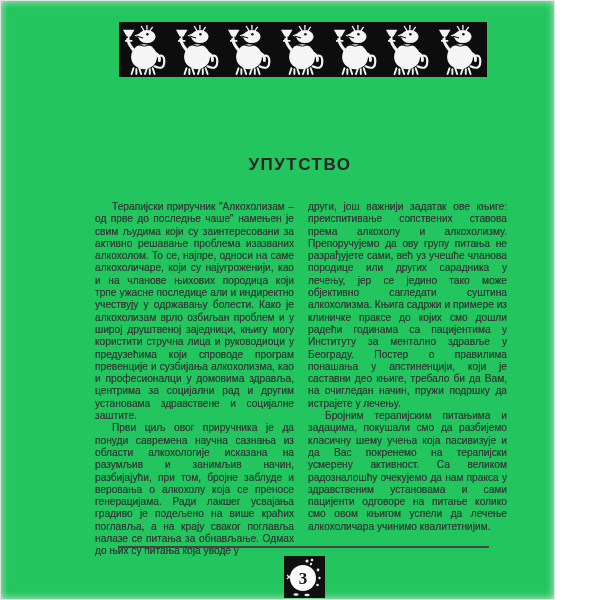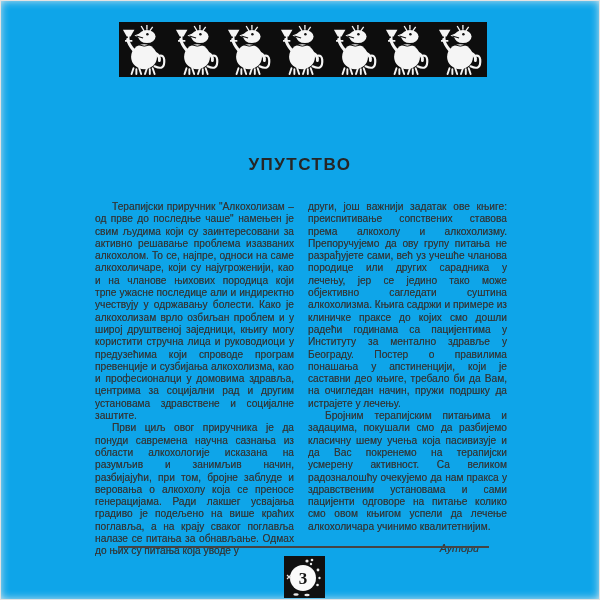--- a/index.html
+++ b/index.html
@@ -1,17 +1,17 @@
 <!DOCTYPE html>
 <html><head>
 <meta charset="utf-8">
 <style>
   html,body{margin:0;padding:0;background:#ffffff;}
   .page{
-    position:relative;width:600px;height:600px;background:#0ea5e9;
+    position:relative;width:555px;height:600px;background:#22c55e;
     font-family:"Liberation Sans",sans-serif;overflow:hidden;
     box-shadow:inset 0 0 0 1px #e3e3e3, inset 0 0 10px #efefef;
   }
   
   .band{
     position:absolute;left:119px;top:22px;width:368px;height:55px;
     background:#0d0d0d;display:flex;justify-content:space-between;
     align-items:center;padding:1px 2px;box-sizing:border-box;overflow:hidden;
   }
   .figure{height:52px;width:48px;flex:0 0 auto;}
@@ -220,21 +220,20 @@
   <h1 class="title">УПУТСТВО</h1>
 
   <div class="cols">
     <div class="col">
       <p class="para indent">Терапијски приручник "Алкохолизам – од прве до последње чаше" намењен је свим људима који су заинтересовани за активно решавање проблема изазваних алкохолом. То се, најпре, односи на саме алкохоличаре, који су најугроженији, као и на чланове њихових породица који трпе ужасне последице али и индиректно учествују у одржавању болести. Како је алкохолизам врло озбиљан проблем и у широј друштвеној заједници, књигу могу користити стручна лица и руководиоци у предузећима који спроводе програм превенције и сузбијања алкохолизма, као и професионалци у домовима здравља, центрима за социјални рад и другим установама здравствене и социјалне заштите.</p>
       <p class="para indent">Први циљ овог приручника је да понуди савремена научна сазнања из области алкохологије исказана на разумљив и занимљив начин, разбијајући, при том, бројне заблуде и веровања о алкохолу која се преносе генерацијама. Ради лакшег усвајања градиво је подељено на више краћих поглавља, а на крају сваког поглавља налазе се питања за обнављање. Одмах до њих су питања која уводе у</p>
     </div>
     <div class="col">
       <p class="para">други, још важнији задатак ове књиге: преиспитивање сопствених ставова према алкохолу и алкохолизму. Препоручујемо да ову групу питања не разрађујете сами, већ уз учешће чланова породице или других сарадника у лечењу, јер се једино тако може објективно сагледати суштина алкохолизма. Књига садржи и примере из клиничке праксе до којих смо дошли радећи годинама са пацијентима у Институту за ментално здравље у Београду. Постер о правилима понашања у апстиненцији, који је саставни део књиге, требало би да Вам, на очигледан начин, пружи подршку да истрајете у лечењу.</p>
       <p class="para indent">Бројним терапијским питањима и задацима, покушали смо да разбијемо класичну шему учења која пасивизује и да Вас покренемо на терапијски усмерену активност. Са великом радозналошћу очекујемо да нам пракса у здравственим установама и сами пацијенти одговоре на питање колико смо овом књигом успели да лечење алкохоличара учинимо квалитетнијим.</p>
-      <p class="signature">Аутори</p>
     </div>
   </div>
 
   <div class="rule"></div>
 
   <svg class="badge" viewBox="0 0 41 42" xmlns="http://www.w3.org/2000/svg">
     <rect width="41" height="42" fill="#101010"></rect>
     <circle cx="19" cy="22" r="13" fill="#fafafa"></circle>
     <g fill="#e9e9e9">
       <circle cx="23" cy="5" r="1.6"></circle>

